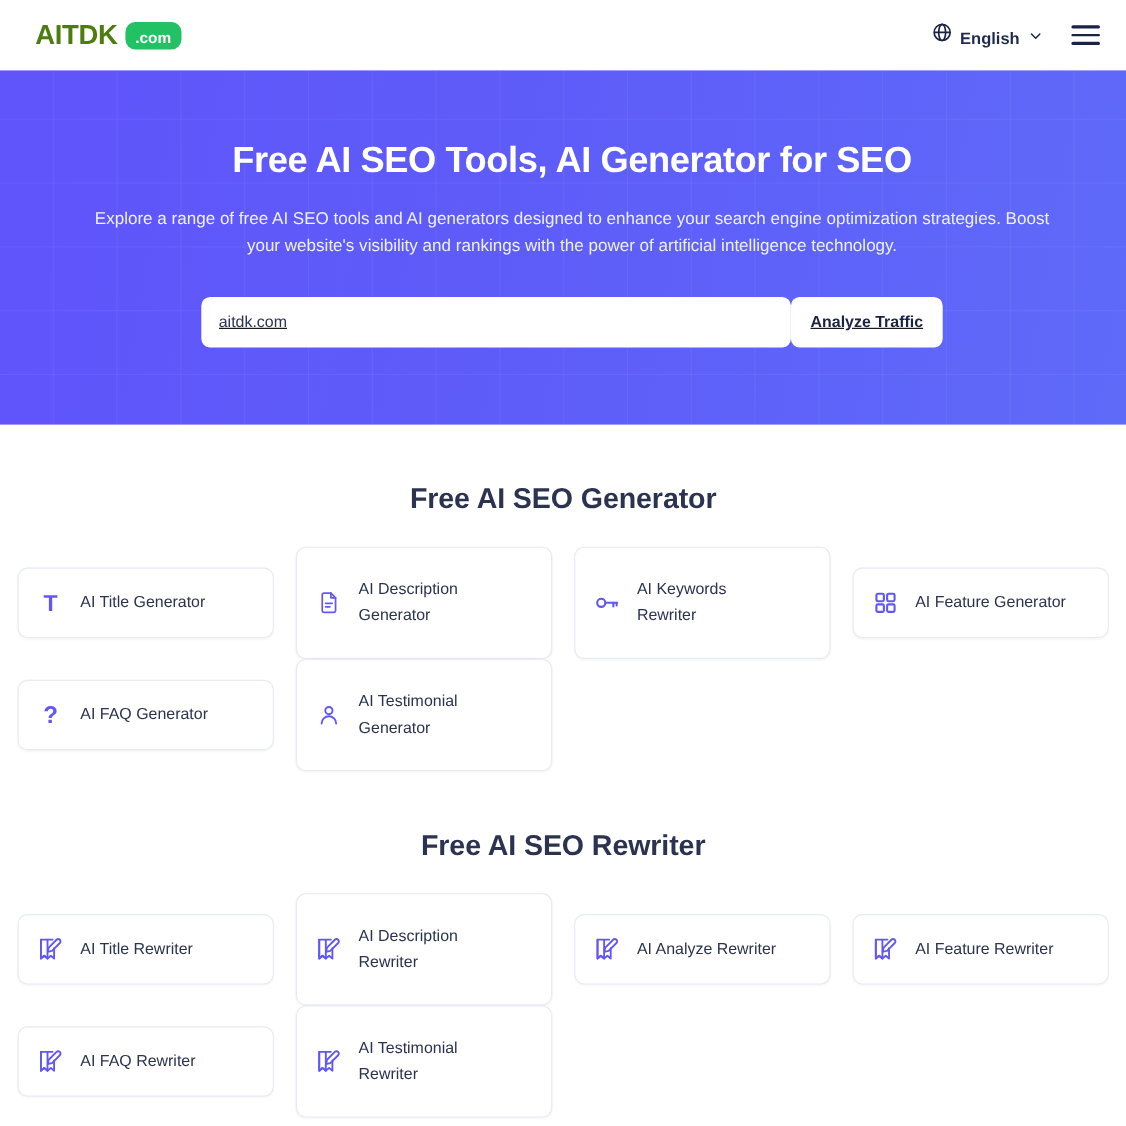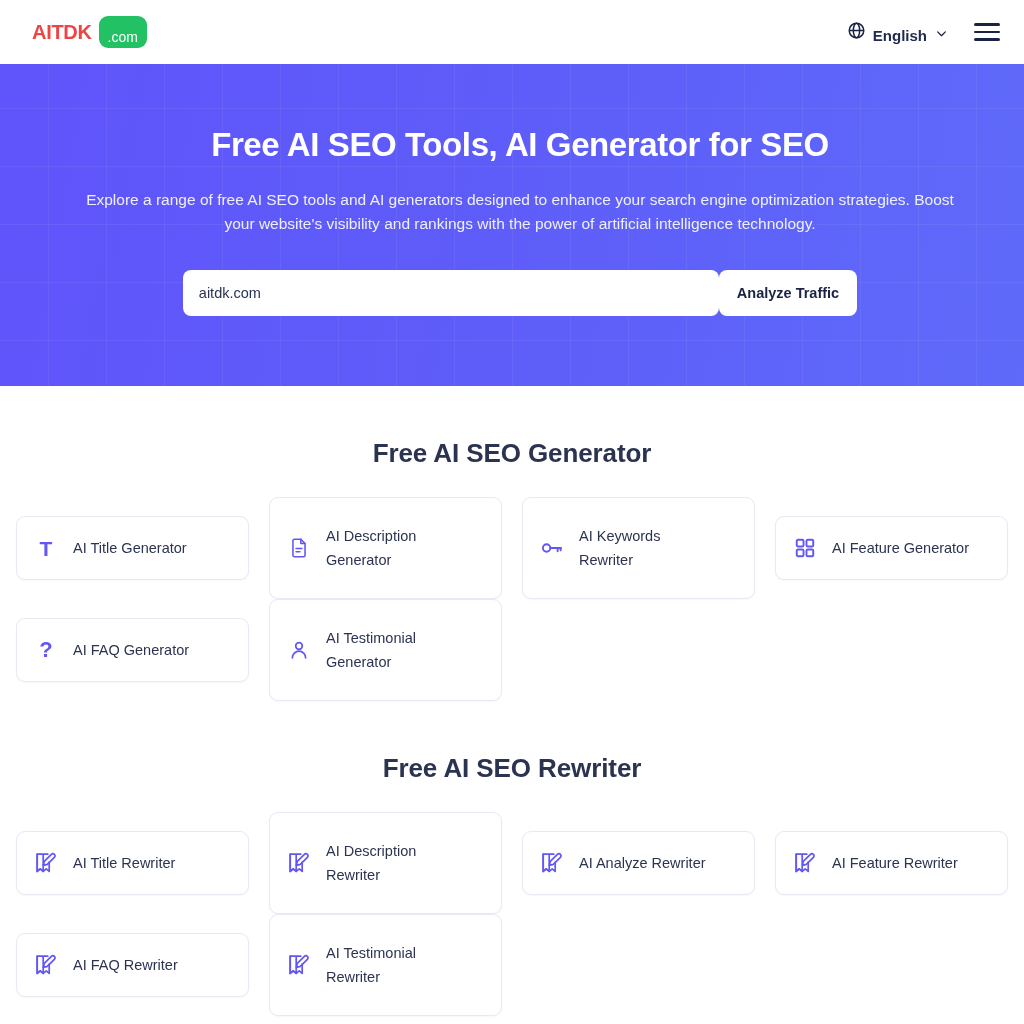--- a/index.html
+++ b/index.html
@@ -24,32 +24,32 @@
     padding: 0 24px 0 32px;
   }
 
   .logo {
     display: flex;
     align-items: center;
     gap: 7px;
     text-decoration: none;
   }
   .logo-word {
-    font-size: 20px;
+    font-size: 25px;
     font-weight: 700;
     letter-spacing: -0.3px;
-    color: #ef4444;
+    color: #4d7c0f;
   }
   .logo-badge {
     background: #22c264;
     color: #ffffff;
     font-size: 14px;
-    font-weight: 400;
+    font-weight: 700;
     border-radius: 9px;
-    padding: 14px 9px 4px 9px;
+    padding: 7px 9px 4px 9px;
     line-height: 1;
   }
 
   .header-right {
     display: flex;
     align-items: center;
     gap: 26px;
   }
   .lang-switch {
     display: flex;
@@ -126,20 +126,21 @@
     text-align: center;
     font-size: 15.5px;
     line-height: 24px;
     color: #eef0ff;
     font-weight: 400;
   }
   .hero-form {
     margin-top: 34px;
     display: flex;
     align-items: stretch;
+    text-decoration: underline;
   }
   .domain-input {
     width: 536px;
     height: 46px;
     border: none;
     outline: none;
     border-radius: 8px;
     background: #ffffff;
     padding: 0 16px;
     font-family: "Liberation Sans", sans-serif;

